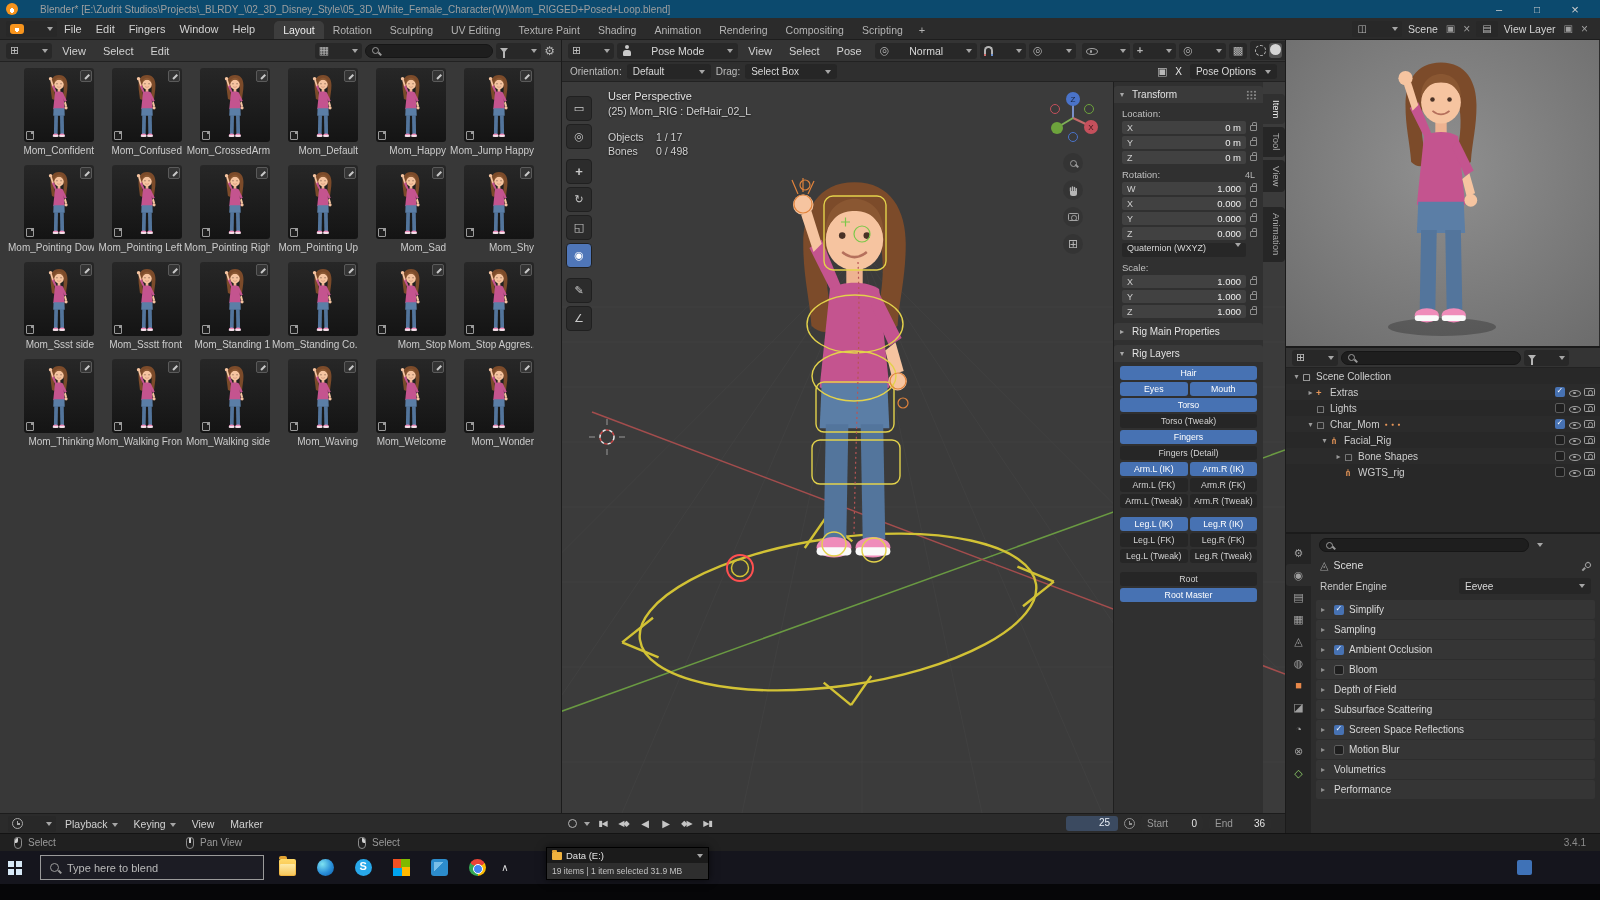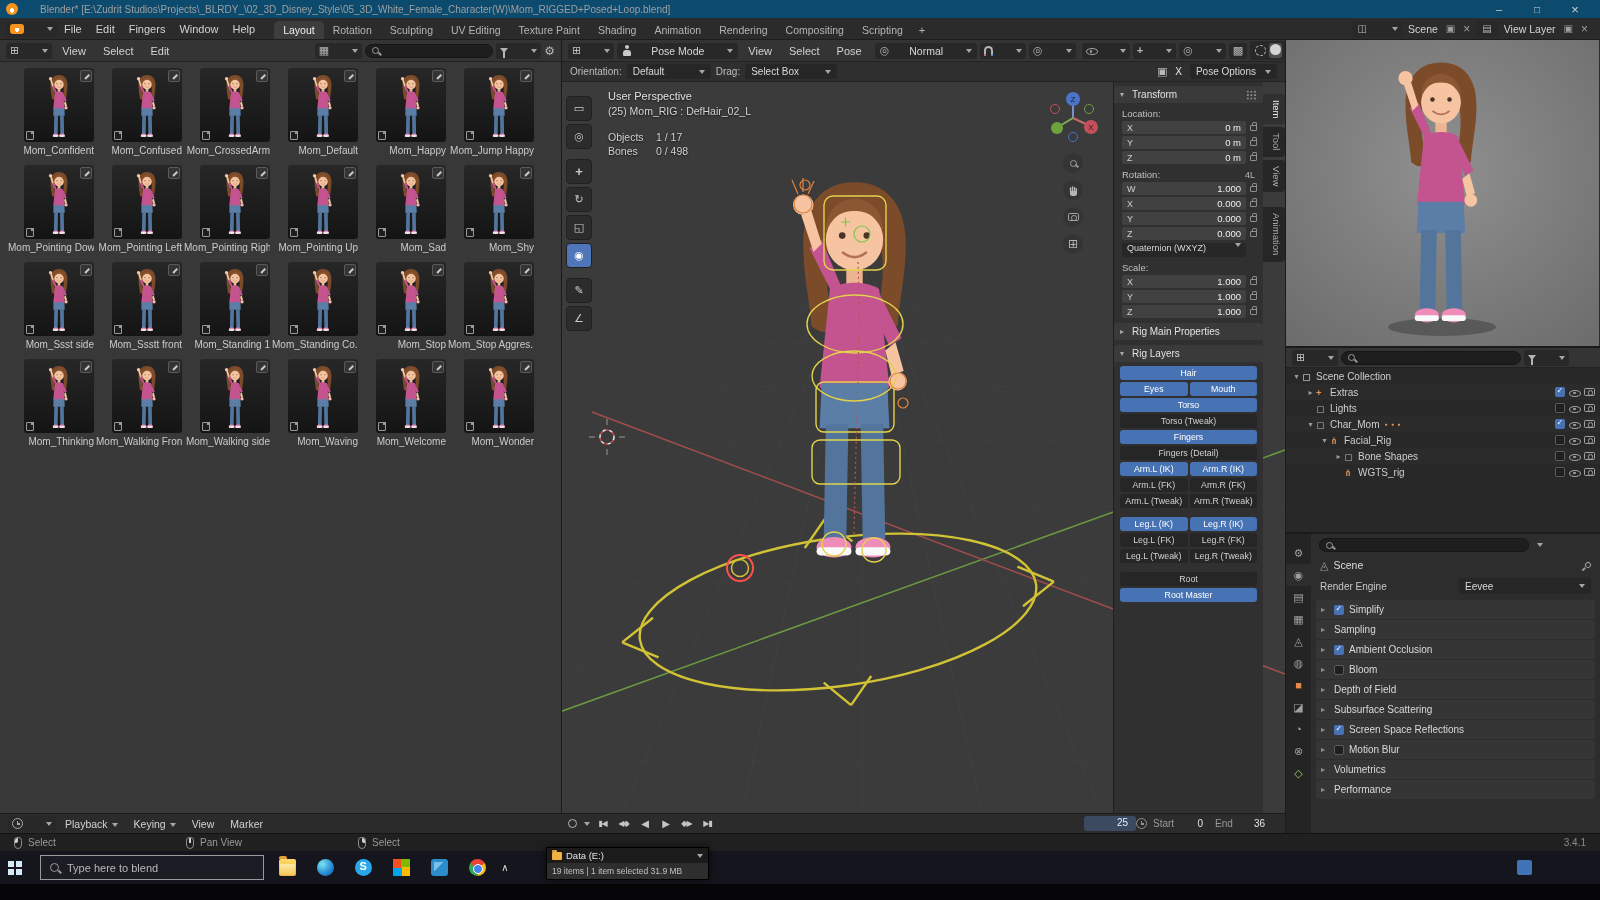--- a/index.html
+++ b/index.html
@@ -200,21 +200,21 @@
 .menu-item.has-caret::after{content:"";display:inline-block;width:0;height:0;border-left:3px solid transparent;border-right:3px solid transparent;border-top:4px solid #a6a6a6;margin-left:4px;vertical-align:middle}
 .tl-transport{position:absolute;left:568px;top:0;height:100%;display:flex;align-items:center;gap:4px}
 .rec-dot{width:9px;height:9px;border:1.5px solid #b5b5b5;border-radius:50%}
 .tbtn{min-width:17px;height:15px;display:flex;align-items:center;justify-content:center;color:#c5c5c5;font-size:8px;letter-spacing:-1px}
 .g-first::before{content:"▮◀"}
 .g-prevkey::before{content:"◀◆"}
 .g-revplay::before{content:"◀";font-size:10px}
 .g-play::before{content:"▶";font-size:10px}
 .g-nextkey::before{content:"◆▶"}
 .g-last::before{content:"▶▮"}
-.tl-fields{position:absolute;right:14px;top:0;height:100%;display:flex;align-items:center;}
+.tl-fields{position:absolute;right:14px;top:0;height:100%;display:flex;align-items:center;gap:6px}
 .frame-field{width:52px;height:15px;background:#3b4a60;border-radius:3px;color:#e9eef5;font-size:10px;text-align:right;padding:1px 8px 0 0}
 .clock-icon.dim{opacity:.8}
 .se-field{display:flex;justify-content:space-between;align-items:center;width:62px;height:15px;background:#2c2c2c;border-radius:3px;padding:0 6px;font-size:10px}
 .se-field .sel{color:#9a9a9a}
 .se-field .sev{color:#e4e4e4}
 
 #statusbar{position:absolute;left:0;top:833px;width:1600px;height:18px;background:#202020;border-top:1px solid #131313;display:flex;align-items:center;padding:0 14px}
 .hint{width:172px;display:flex;gap:6px;align-items:center;color:#9a9a9a;font-size:10px}
 .mouse{width:8px;height:12px;border:1px solid #8c8c8c;border-radius:4px 4px 5px 5px;position:relative;flex:none}
 .mouse::before{content:"";position:absolute;background:#d2d2d2}

